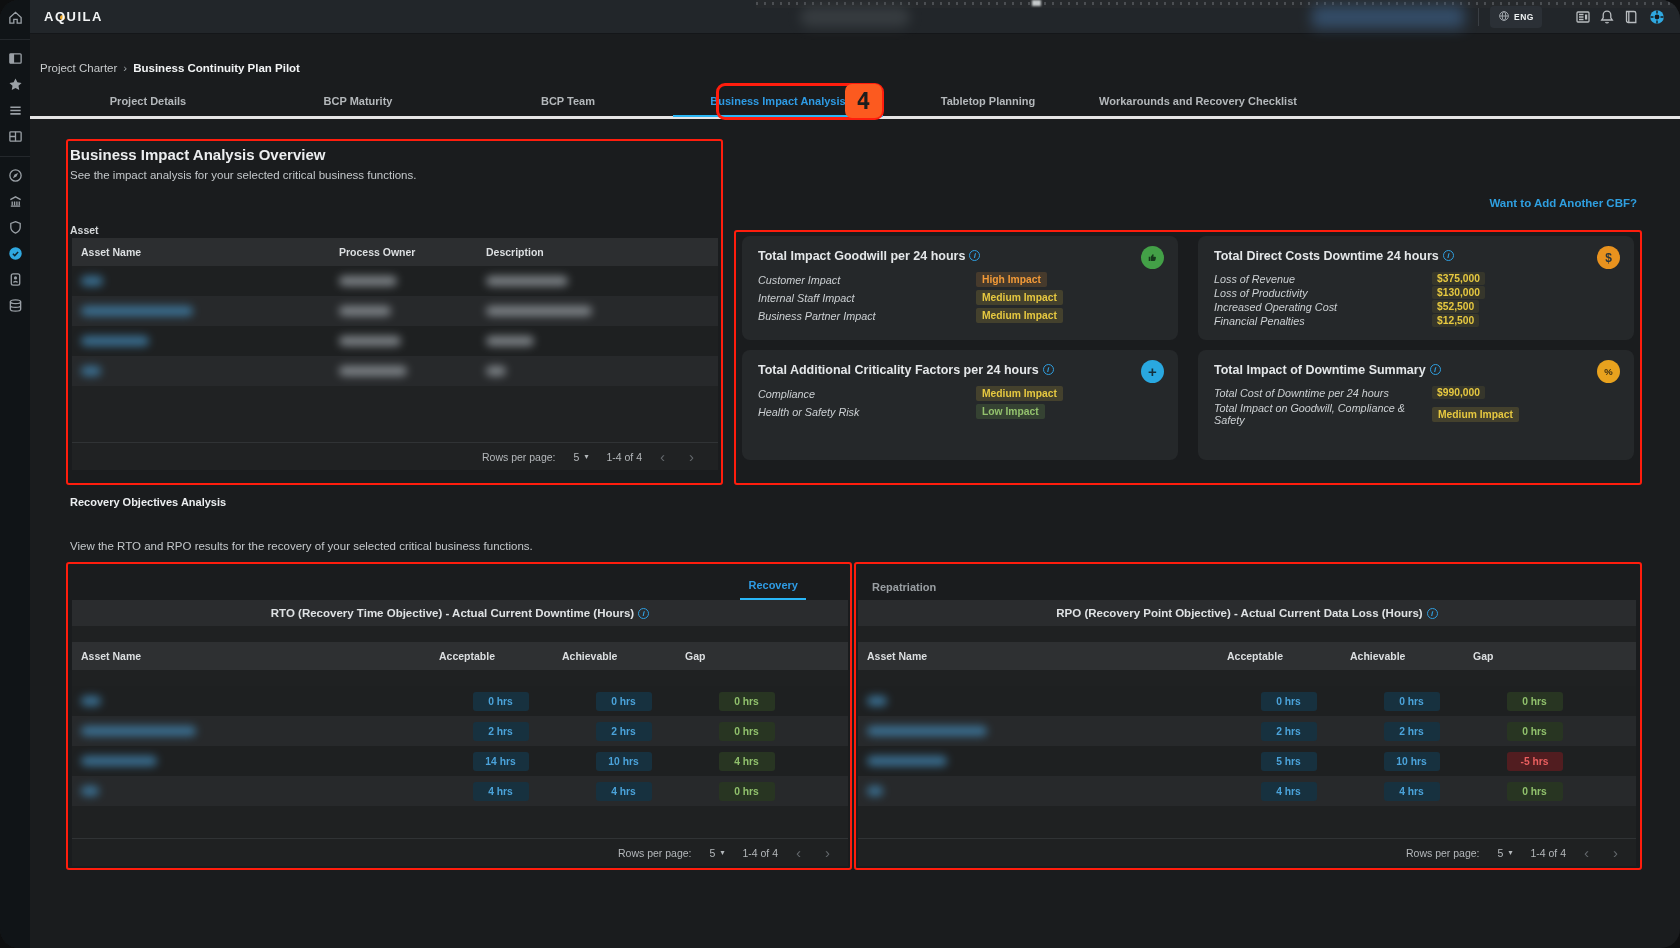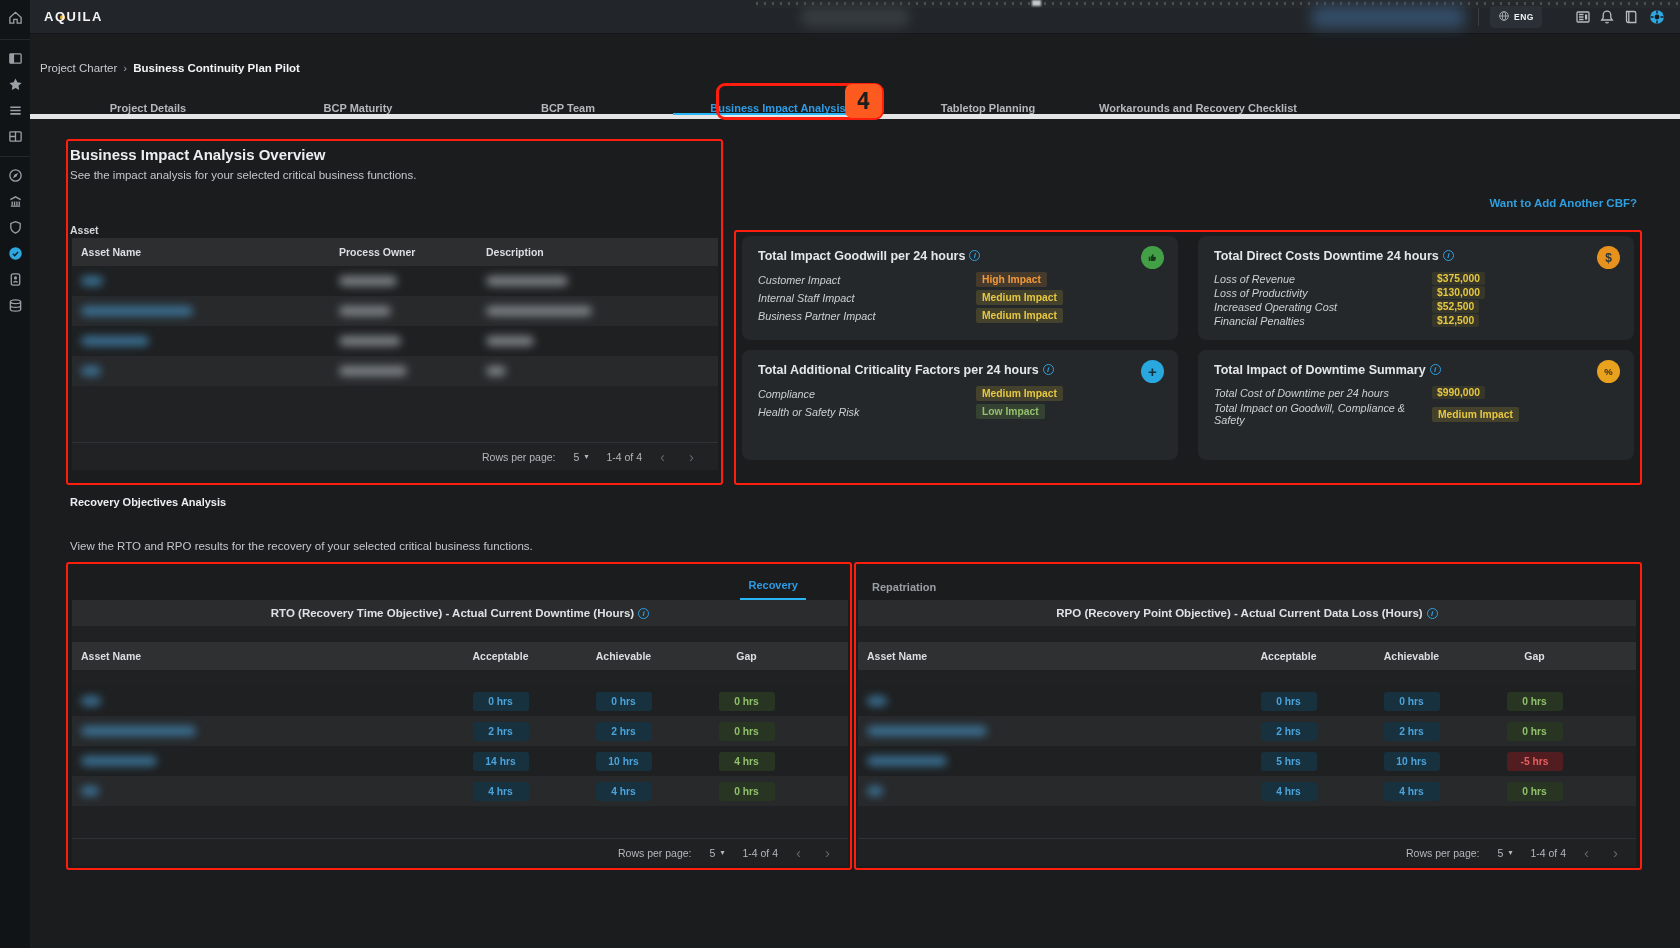--- a/index.html
+++ b/index.html
@@ -1,17 +1,17 @@
 <!DOCTYPE html>
 <html><head>
 <meta charset="utf-8">
 <style>
   * { box-sizing: border-box; margin: 0; padding: 0; }
   body { background:#0e0f10; font-family:"Liberation Sans", sans-serif; }
-  .screen { position:relative; width:1680px; height:948px; background:#1a1c1e; overflow:hidden; }
+  .screen { position:relative; width:1680px; height:948px; background:#1a1c1e; overflow:hidden;border-radius:19px; }
 
   
   .sidebar { position:absolute; left:0; top:0; width:30px; height:100%; background:#101417; z-index:5;
              display:flex; flex-direction:column; align-items:center; padding-top:9px; }
   .side-ic { width:16px; height:16px; margin-bottom:10px; display:flex; align-items:center; justify-content:center; cursor:pointer; }
   .side-ic svg { width:15px; height:15px; stroke:#9aa0a6; fill:none; stroke-width:1.4; }
   .side-div { width:30px; height:1px; background:#24282c; margin:2px 0 10px 0; }
   .side-ic.first { margin-bottom:12px; }
 
   
@@ -32,21 +32,21 @@
   .tb-ic { position:absolute; top:8px; width:18px; height:18px; display:flex; align-items:center; justify-content:center; cursor:pointer; }
   .tb-ic svg { width:16px; height:16px; stroke:#b9bdc0; fill:none; stroke-width:1.3; }
 
   
   .breadcrumb { position:absolute; left:40px; top:62px; font-size:11.5px; color:#c7cacc; z-index:2; }
   .breadcrumb .sep { margin:0 6px; color:#9aa0a4; }
   .breadcrumb .current { font-weight:bold; color:#f2f4f5; }
 
   
   .tabbar { position:absolute; left:30px; top:86px; right:0; height:33px; display:flex; padding-left:13px;
-            border-bottom:5px solid #e5e5e5; z-index:2;align-items:flex-end; }
+            border-bottom:3px solid #e5e5e5; z-index:2; }
   .tab { width:210px; display:flex; align-items:center; justify-content:center; font-size:11px; font-weight:600;
          color:#b4b8bb; cursor:pointer; position:relative; }
   .tab.active { color:#2e9be4; }
   .tab.active::after { content:""; position:absolute; left:0; right:0; bottom:-1px; height:2px; background:#29b6f6; }
 
   
   .som-box { position:absolute; border:2px solid #ff1d0d; border-radius:3px; z-index:40; pointer-events:none; }
   .som-tab-box { left:716px; top:83px; width:168px; height:37px; border-width:3px; border-radius:9px; }
   .som-badge { position:absolute; left:845px; top:84px; width:37px; height:34px; background:#fc5a1f; border-radius:7px;
                display:flex; align-items:center; justify-content:center; font-size:23px; font-weight:800; color:#1d1d1d;
@@ -114,21 +114,21 @@
   .panel-rpo { left:858px; width:778px; }
   .panel-tabs { height:32px; display:flex; align-items:flex-end; }
   .panel-rto .panel-tabs { justify-content:flex-end; padding-right:42px; }
   .panel-rpo .panel-tabs { padding-left:6px; }
   .rec-tab { font-size:11px; font-weight:600; padding:0 8px 7px 8px; cursor:pointer; color:#9a9fa3; }
   .rec-tab.active { color:#2e9be4; border-bottom:2px solid #29b6f6; }
   .panel-body { flex:1; background:#1f2122; display:flex; flex-direction:column;gap:16px; }
   .band { height:26px; background:#2a2c2e; display:flex; align-items:center; justify-content:center;
           font-size:11.5px; font-weight:bold; color:#dfe2e4; }
   .rec-head { display:grid; grid-template-columns:1fr 123px 123px 123px; height:28px; background:#2e3032; align-items:center; padding-right:40px; }
-  .rec-head span { font-size:10.5px; font-weight:bold; color:#dcdfe1; text-align:center; }
+  .rec-head span { font-size:10.5px; font-weight:bold; color:#dcdfe1; text-align:left; }
   .rec-head span:first-child { text-align:left; padding-left:9px; }
   .rec-row { display:grid; grid-template-columns:1fr 123px 123px 123px; height:30px; align-items:center; padding-right:40px; cursor:pointer; }
   .rec-row:nth-child(odd) { background:#1e2021; }
   .rec-row:nth-child(even) { background:#27292b; }
   .hrs { justify-self:center; width:56px; text-align:center; padding:4px 0; border-radius:3px; font-size:10.3px; font-weight:bold; }
   .hrs.acc { background:#17313f; color:#4ba3da; }
   .hrs.gap-ok { background:#283522; color:#90c06c; }
   .hrs.gap-bad { background:#511d20; color:#ea5f5f; }
   .rec-fill { flex:1; }
 </style>

